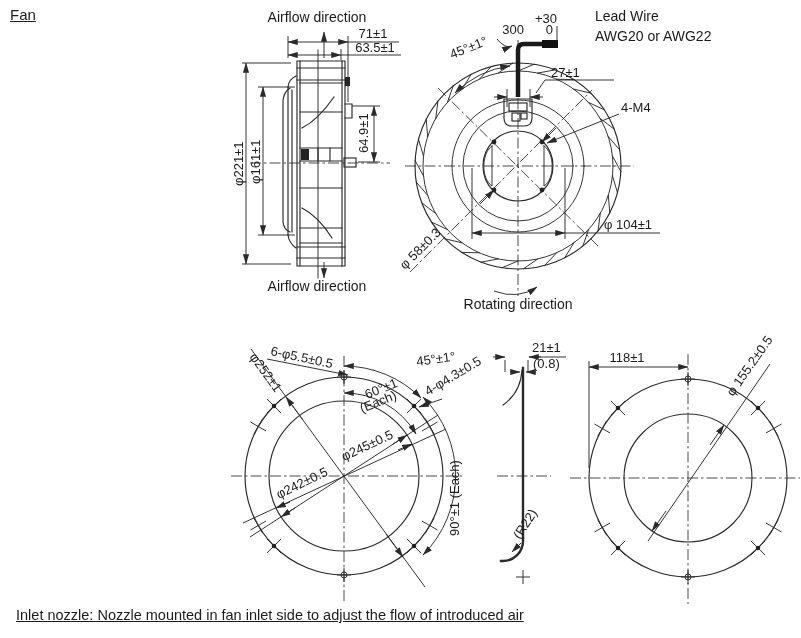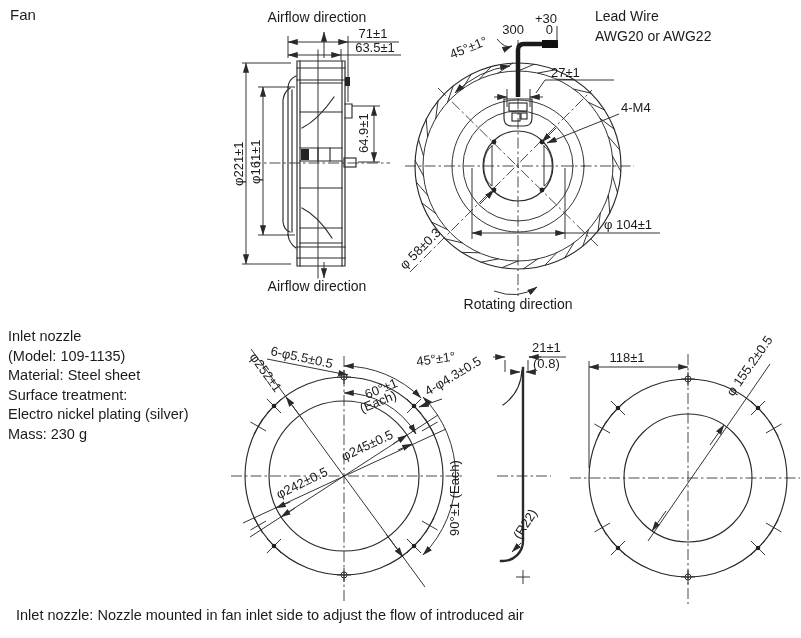--- a/index.html
+++ b/index.html
@@ -1,45 +1,37 @@
 <!DOCTYPE html>
 <html><head>
 <meta charset="utf-8">
 <style>
   html,body{margin:0;padding:0;background:#fff;}
   #stage{position:relative;width:801px;height:638px;background:#fff;overflow:hidden;
          font-family:"Liberation Sans",sans-serif;color:#1d1d1d;}
-  .abs{position:absolute;}
+  .abs{position:absolute;text-decoration:underline;}
   .para{font-size:14.5px;line-height:19.5px;color:#1c1c1c;}
   svg{position:absolute;left:0;top:0;}
   .ln{stroke:#2a2a2a;stroke-width:1.15;fill:none;stroke-linecap:square;}
   .thn{stroke-width:0.95;}
   .thk{stroke-width:2.4;}
   .cl{stroke:#2a2a2a;stroke-width:0.85;fill:none;stroke-dasharray:11 3 2.5 3;}
   .dim{stroke:#2a2a2a;stroke-width:0.95;fill:none;}
   .t{font-family:"Liberation Sans",sans-serif;font-size:13px;fill:#1b1b1b;}
   .tl{font-family:"Liberation Sans",sans-serif;font-size:14px;fill:#1b1b1b;}
   .mid{text-anchor:middle;}
   .end{text-anchor:end;}
 </style>
 </head>
 <body>
 
 <div id="stage">
 
   <div class="abs" style="left:10px;top:6px;font-size:15px;">Fan</div>
 
-  <div class="abs para" style="left:8px;top:327px;width:230px;">
-    <div>Inlet nozzle</div>
-    <div>(Model: 109-1135)</div>
-    <div>Material: Steel sheet</div>
-    <div>Surface treatment:</div>
-    <div>Electro nickel plating (silver)</div>
-    <div>Mass: 230 g</div>
-  </div>
 
   <div class="abs para" style="left:16px;top:606px;width:640px;">Inlet nozzle: Nozzle mounted in fan inlet side to adjust the flow of introduced air</div>
 
   <svg width="801" height="638" viewBox="0 0 801 638">
     <defs>
       <marker id="ar" viewBox="0 0 10 6" refX="9.5" refY="3" markerWidth="11" markerHeight="6.5" orient="auto-start-reverse">
         <path d="M0,0 L10,3 L0,6 z" fill="#2a2a2a"></path>
       </marker>
     </defs>
 

